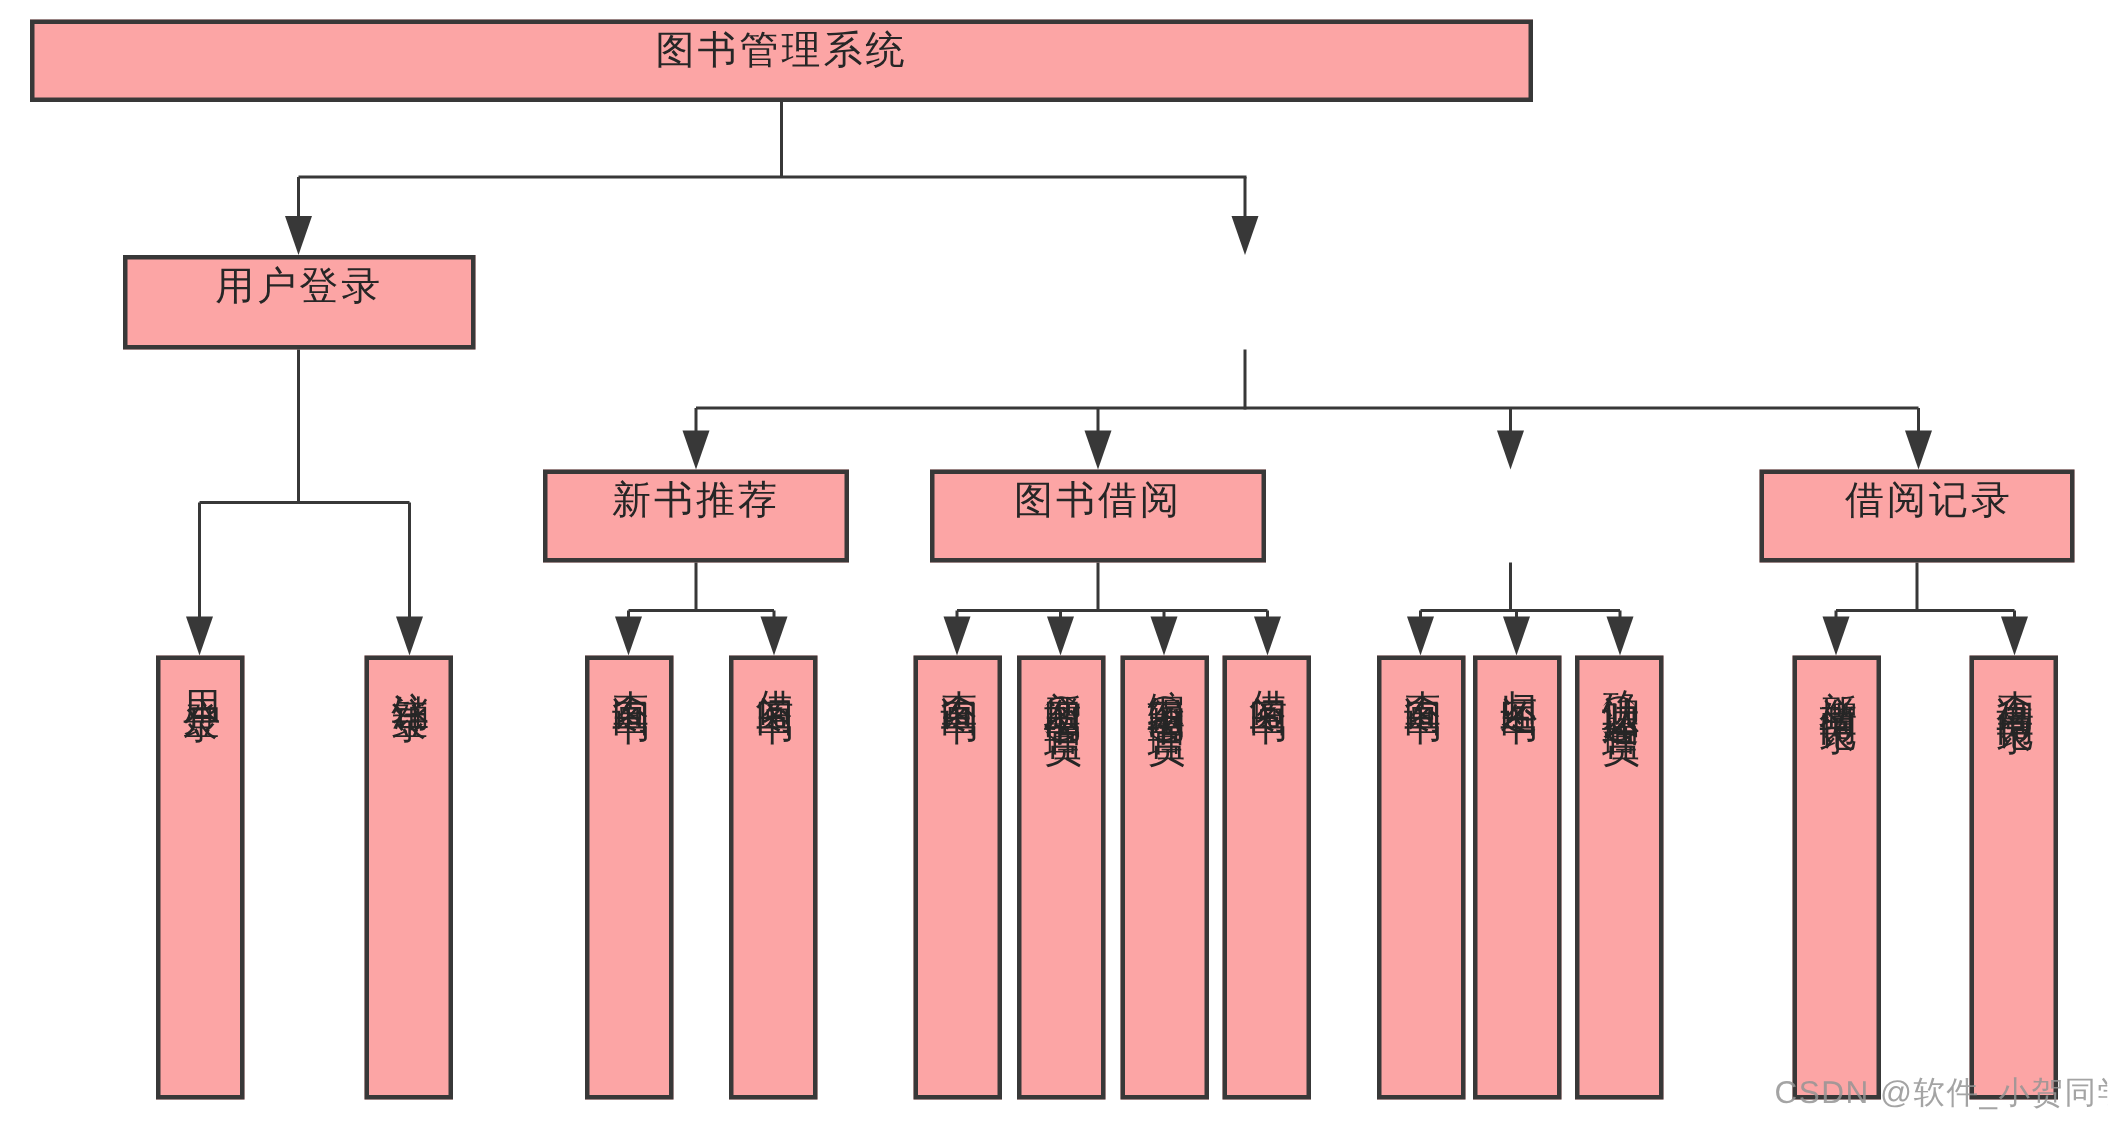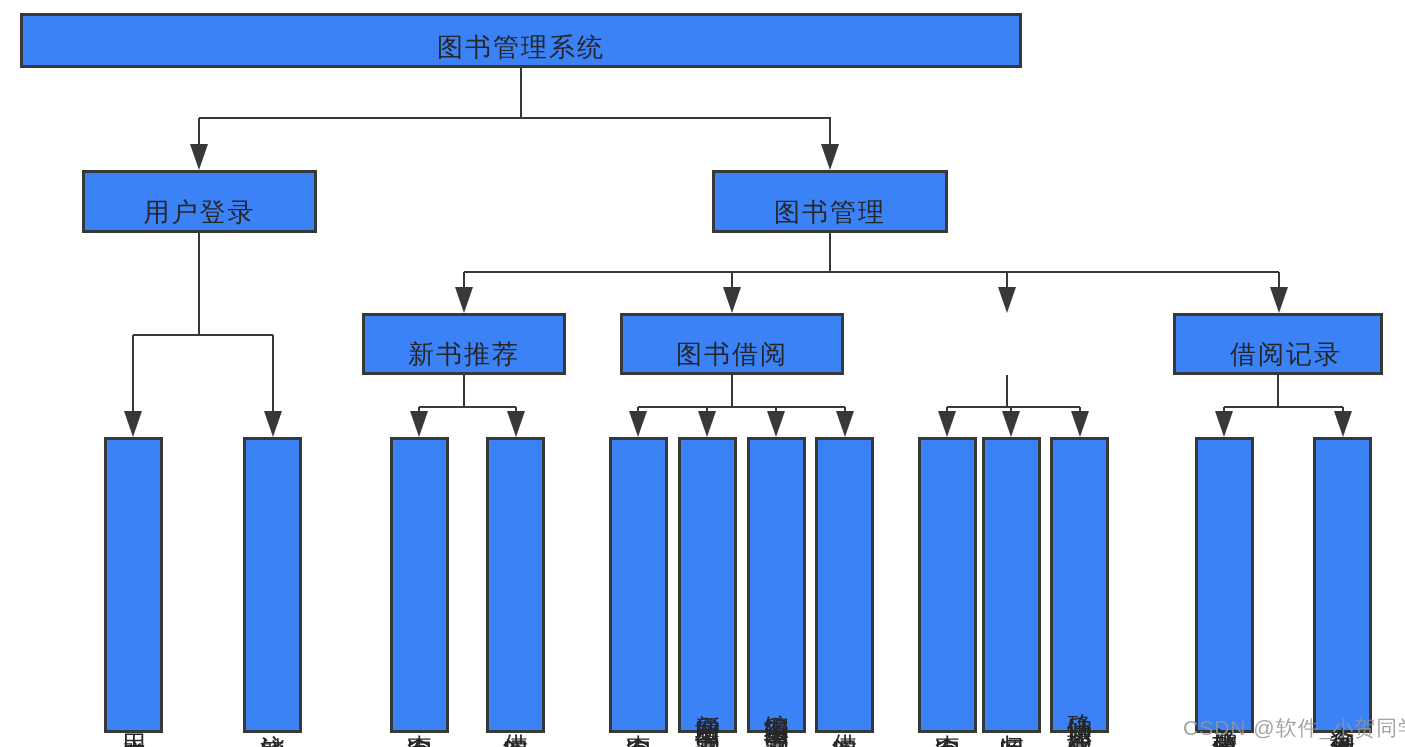--- a/index.html
+++ b/index.html
@@ -9,23 +9,23 @@
     width: 1405px;
     height: 747px;
     background: #ffffff;
     overflow: hidden;
   }
   
   .box {
     position: absolute;
     box-sizing: border-box;
     border: 3px solid #383838;
-    background: #3b82f6;
+    background: #fca5a5;
     display: flex;
-    align-items: flex-end;
+    align-items: flex-start;
     justify-content: center;
     color: #262626;
     font-size: 26px;
     letter-spacing: 2px;
     white-space: nowrap;
   }
   .leaf {
     font-size: 25px;
   }
   .leaf .vtext {
@@ -72,23 +72,20 @@
 <body>
 
 <div id="stage">
 
   <div class="box" style="left:20px; top:13px; width:1002px; height:55px;">
     <span>图书管理系统</span>
   </div>
 
   <div class="box" style="left:82px; top:170px; width:235px; height:63px;">
     <span>用户登录</span>
-  </div>
-  <div class="box" style="left:712px; top:170px; width:236px; height:63px;">
-    <span>图书管理</span>
   </div>
 
   <div class="box" style="left:362px; top:313px; width:204px; height:62px;">
     <span>新书推荐</span>
   </div>
   <div class="box" style="left:620px; top:313px; width:224px; height:62px;">
     <span>图书借阅</span>
   </div>
   <div class="box" style="left:1173px; top:313px; width:210px; height:62px;padding-left:16px;">
     <span>借阅记录</span>

